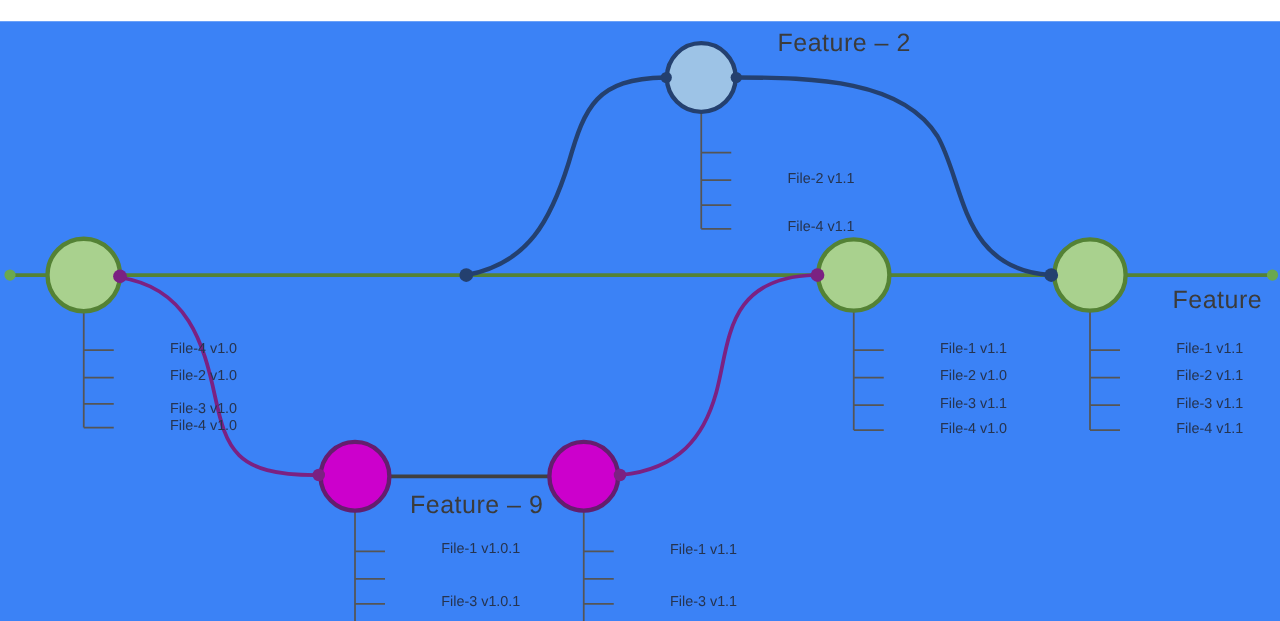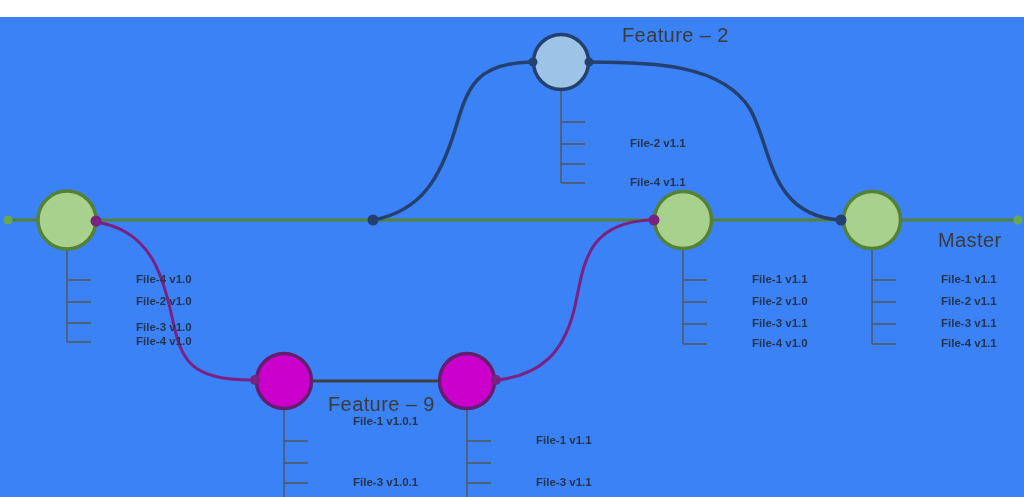--- a/index.html
+++ b/index.html
@@ -6,21 +6,21 @@
   .stage {
     position:relative; width:1024px; height:497px; background:#3b82f6;
     font-family:"Liberation Sans", sans-serif; overflow:hidden;margin-top:17px;
   }
   .stage svg { position:absolute; left:0; top:0; }
   .branch-label {
     position:absolute; font-size:20px; color:#3b3b3b;
     letter-spacing:0.4px; white-space:nowrap;
   }
   .file-label {
-    position:absolute; font-size:11.5px; font-weight:700; color:#263450;
+    position:absolute; font-size:11.5px; font-weight:400; color:#263450;
     white-space:nowrap; line-height:13px;padding-left:40px;
   }
 </style>
 </head>
 <body>
 
 <div class="stage">
 
   <svg width="1024" height="497" viewBox="0 0 1024 497">
 
@@ -54,34 +54,34 @@
     <circle cx="255" cy="363" r="5" fill="#7b2182"></circle>
     <circle cx="496" cy="363" r="5" fill="#7b2182"></circle>
     <circle cx="654" cy="203" r="5.5" fill="#7b2182"></circle>
     <circle cx="373" cy="203" r="5.5" fill="#24406f"></circle>
     <circle cx="533" cy="45" r="4.5" fill="#24406f"></circle>
     <circle cx="589" cy="45" r="4.5" fill="#24406f"></circle>
     <circle cx="841" cy="203" r="5.5" fill="#24406f"></circle>
   </svg>
 
   <div class="branch-label" style="left:622px; top:7px;">Feature – 2</div>
-  <div class="branch-label" style="left:938px; top:212px;">Master</div>
+  <div class="branch-label" style="left:938px; top:212px;">Feature</div>
   <div class="branch-label" style="left:328px; top:376px;">Feature – 9</div>
 
   <span class="file-label" style="left:96px; top:256px;">File-4 v1.0</span>
   <span class="file-label" style="left:96px; top:278px;">File-2 v1.0</span>
   <span class="file-label" style="left:96px; top:304px;">File-3 v1.0</span>
   <span class="file-label" style="left:96px; top:318px;">File-4 v1.0</span>
 
   <span class="file-label" style="left:590px; top:98px;"></span>
   <span class="file-label" style="left:590px; top:120px;">File-2 v1.1</span>
   <span class="file-label" style="left:590px; top:140px;"></span>
   <span class="file-label" style="left:590px; top:159px;">File-4 v1.1</span>
 
-  <span class="file-label" style="left:313px; top:398px;">File-1 v1.0.1</span>
+  <span class="file-label" style="left:313px; top:416px;">File-1 v1.0.1</span>
   <span class="file-label" style="left:313px; top:439px;"></span>
   <span class="file-label" style="left:313px; top:459px;">File-3 v1.0.1</span>
   <span class="file-label" style="left:313px; top:480px;"></span>
 
   <span class="file-label" style="left:496px; top:417px;">File-1 v1.1</span>
   <span class="file-label" style="left:496px; top:439px;"></span>
   <span class="file-label" style="left:496px; top:459px;">File-3 v1.1</span>
   <span class="file-label" style="left:496px; top:480px;"></span>
 
   <span class="file-label" style="left:712px; top:256px;">File-1 v1.1</span>

